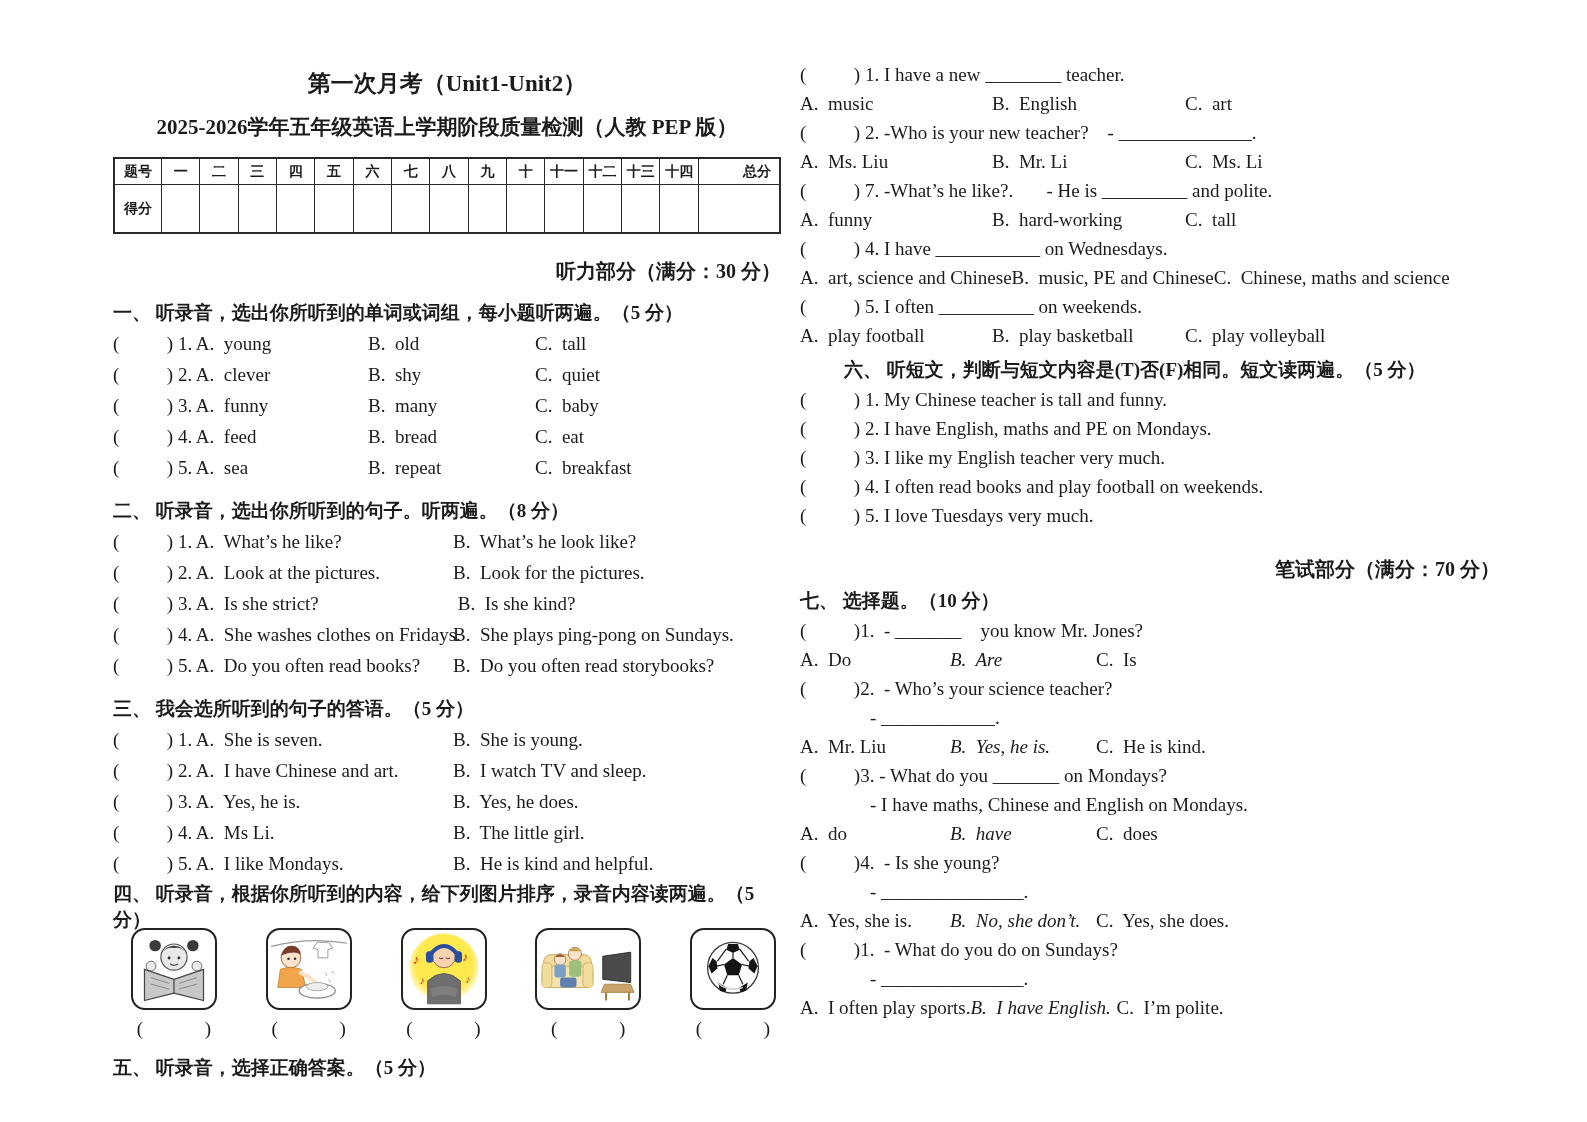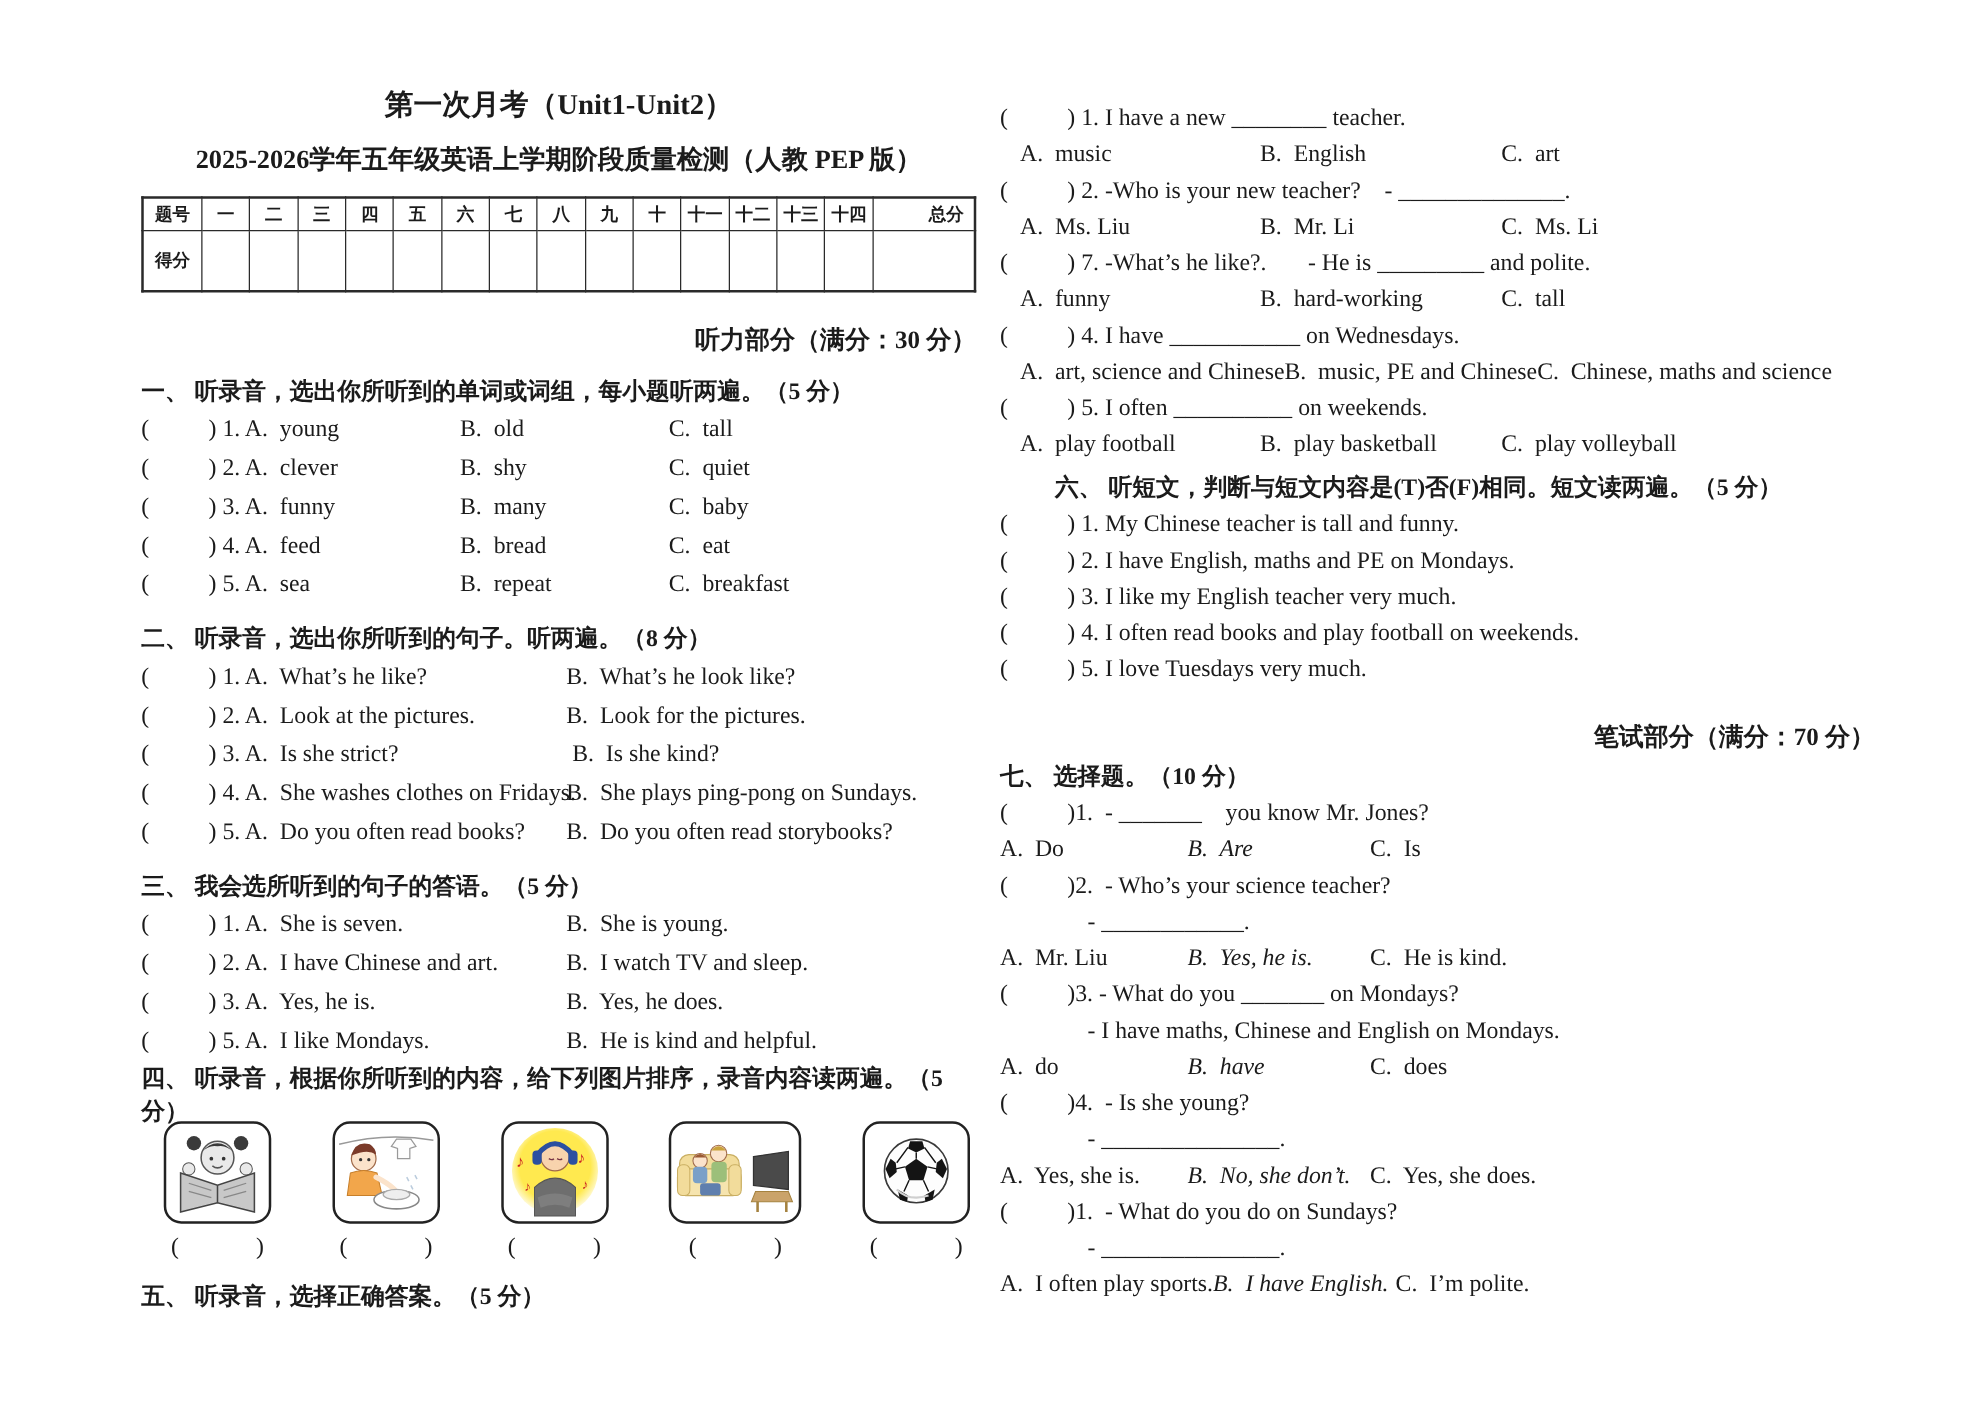--- a/index.html
+++ b/index.html
@@ -3,21 +3,21 @@
 <meta charset="utf-8">
 <style>
   html,body{margin:0;padding:0;}
   body{
     width:1587px;height:1122px;background:#ffffff;position:relative;
     font-family:"Liberation Serif","DejaVu Serif",serif;color:#1b1b1b;
     overflow:hidden;
   }
   .col{position:absolute;top:0;}
   #left-col{left:113px;width:668px;top:68px;}
-  #right-col{left:800px;width:700px;top:80px;}
+  #right-col{left:800px;width:700px;top:60px;}
   .page-title{font-size:23px;font-weight:bold;text-align:center;white-space:pre-wrap;}
   .page-subtitle{font-size:21px;font-weight:bold;text-align:center;margin-top:14px;white-space:pre-wrap;}
   table.score{border-collapse:collapse;table-layout:fixed;width:668px;margin-top:16px;}
   table.score td{
     border:1px solid #2a2a2a;text-align:center;vertical-align:middle;
     font-size:14px;font-weight:bold;padding:0;white-space:nowrap;overflow:hidden;
   }
   table.score{border:2px solid #2a2a2a;}
   table.score tr.hdr td{height:25px;}
   table.score tr.scr td{height:47px;}
@@ -37,21 +37,21 @@
   .pic.w106{width:106px;}
   .pic svg{display:block;width:100%;height:100%;}
   .pic-parens{display:flex;justify-content:space-between;width:645px;margin-left:18px;margin-top:8px;}
   .pp{text-align:center;font-size:19px;white-space:pre;}
   .pp.w86{width:86px;}
   .pp.w106{width:106px;}
   
   .rline{min-height:29px;display:flex;align-items:center;font-size:19px;white-space:pre-wrap;}
   .opts{min-height:29px;display:flex;align-items:center;font-size:19px;}
   .opts span{white-space:pre;}
-  .ra{display:inline-block;min-width:192px;margin-left:16px;}
+  .ra{display:inline-block;min-width:192px;}
   .rb{display:inline-block;min-width:193px;}
   .sa{display:inline-block;min-width:150px;}
   .sb{display:inline-block;min-width:146px;font-style:italic;}
   .indent{padding-left:70px;}
   #written-head{margin-top:26px;margin-bottom:2px;}
   #sec6-title{margin-top:4px;margin-left:44px;}
   #sec7-title{margin-top:2px;}
 </style>
 </head>
 <body>
@@ -160,20 +160,24 @@
     </div>
   <div class="row">
       <span class="c1b">(          ) 2. A.  I have Chinese and art.</span>
       <span>B.  I watch TV and sleep.</span>
     </div>
   <div class="row">
       <span class="c1b">(          ) 3. A.  Yes, he is.</span>
       <span>B.  Yes, he does.</span>
     </div>
   <div class="row">
+      <span class="c1b">(          ) 4. A.  Ms Li.</span>
+      <span>B.  The little girl.</span>
+    </div>
+  <div class="row">
       <span class="c1b">(          ) 5. A.  I like Mondays.</span>
       <span>B.  He is kind and helpful.</span>
     </div>
 
   <div class="sec-title">四、 听录音，根据你所听到的内容，给下列图片排序，录音内容读两遍。（5 分）</div>
   <div class="pics">
     <div class="pic w86">
       <svg viewBox="0 0 100 95">
         <circle cx="27" cy="19" r="7" fill="#3a3a3a"></circle>
           <circle cx="73" cy="19" r="7" fill="#3a3a3a"></circle>

